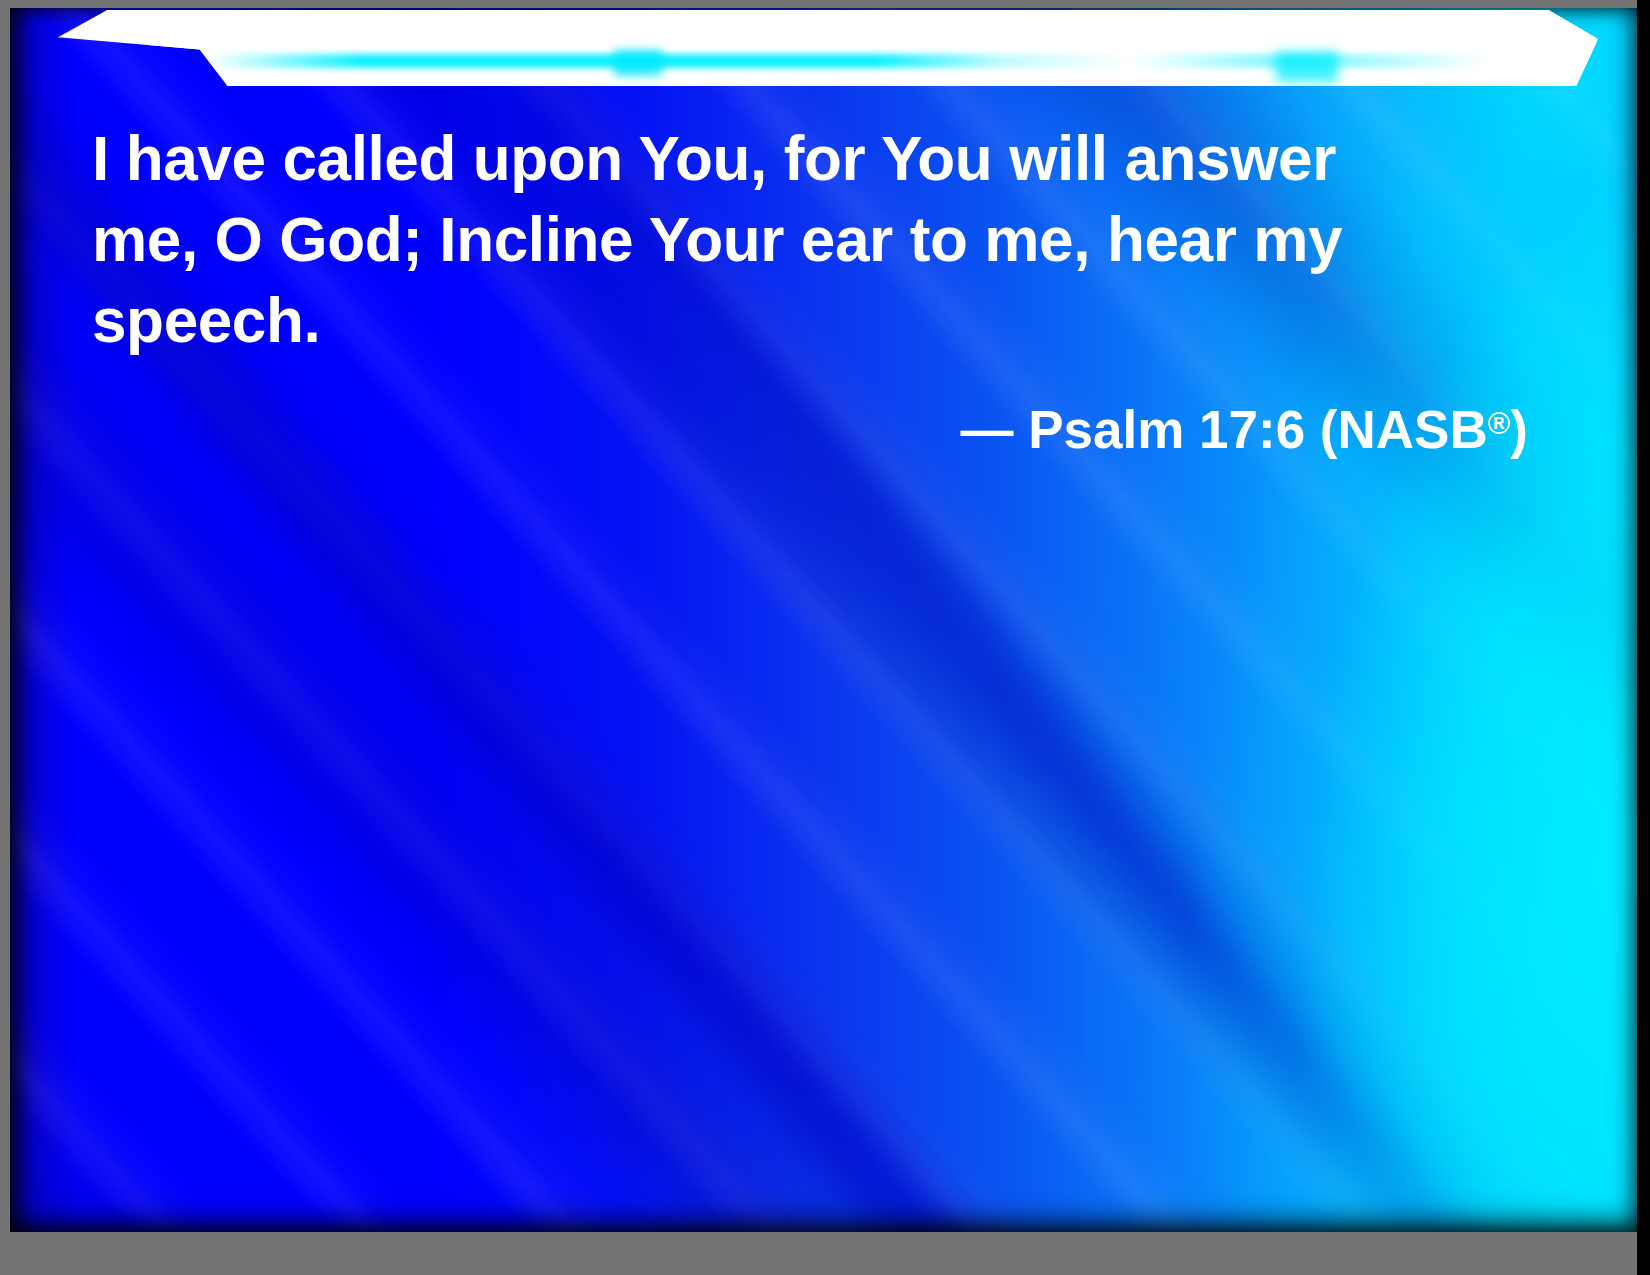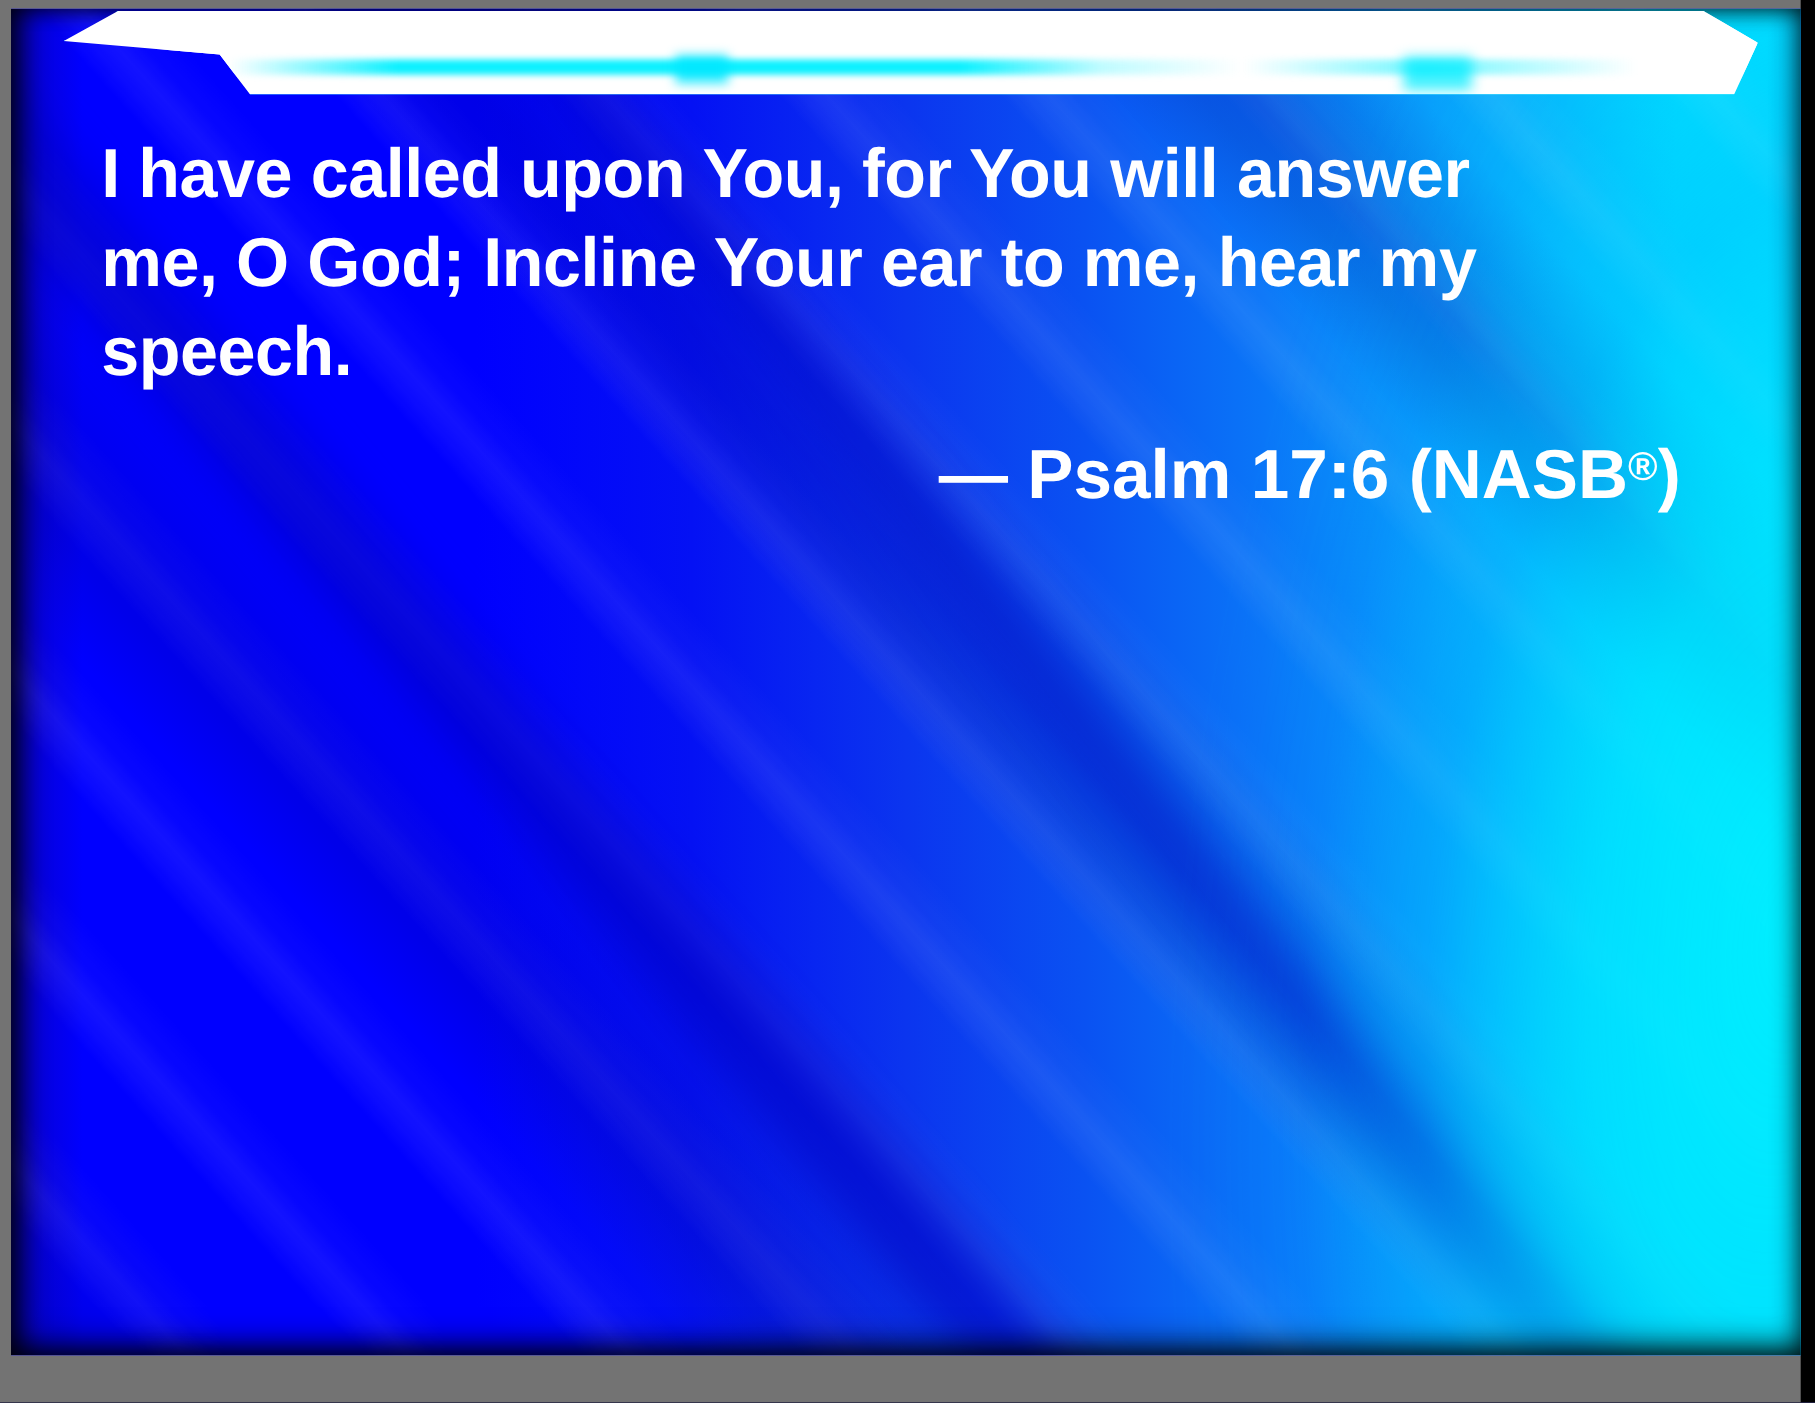--- a/index.html
+++ b/index.html
@@ -240,21 +240,21 @@
     transform-origin: left center;
   }
 
   #attribution {
     position: absolute;
     right: 110px;
     top: 375px;
     color: #ffffff;
     font-family: "Liberation Sans", "DejaVu Sans", sans-serif;
     font-weight: bold;
-    font-size: 63px;
+    font-size: 53px;
     line-height: 81px;
     white-space: nowrap;
   }
   #attribution .reg {
     font-size: 0.58em;
     vertical-align: 0.45em;
     font-weight: bold;
   }
 </style>
 </head>

